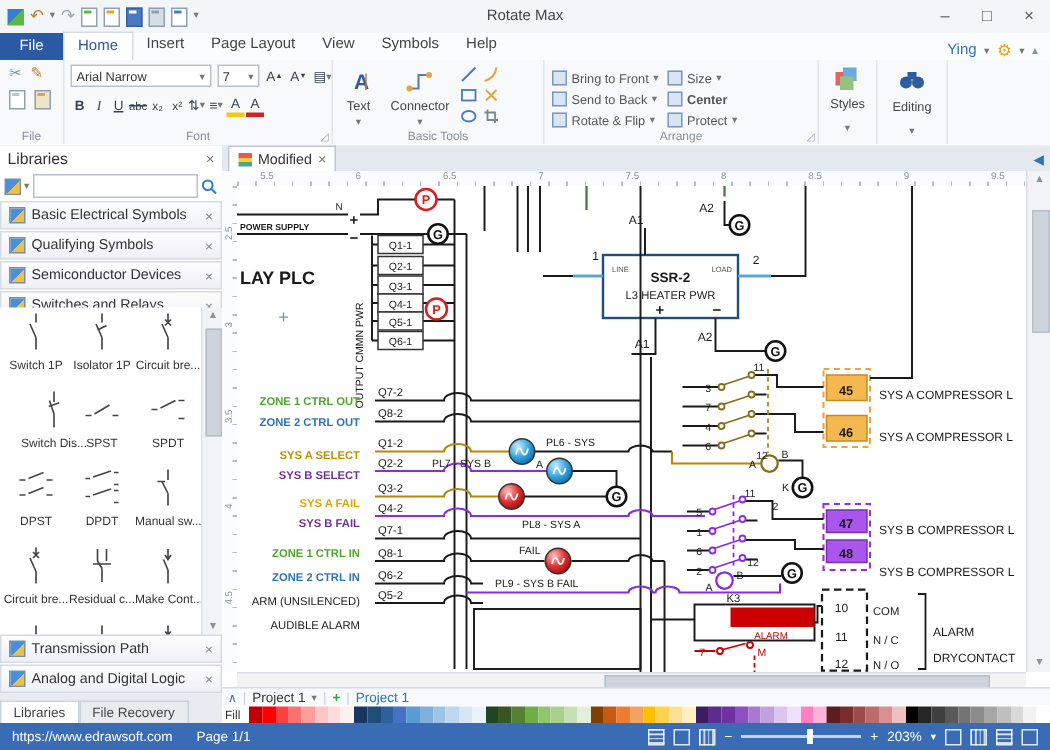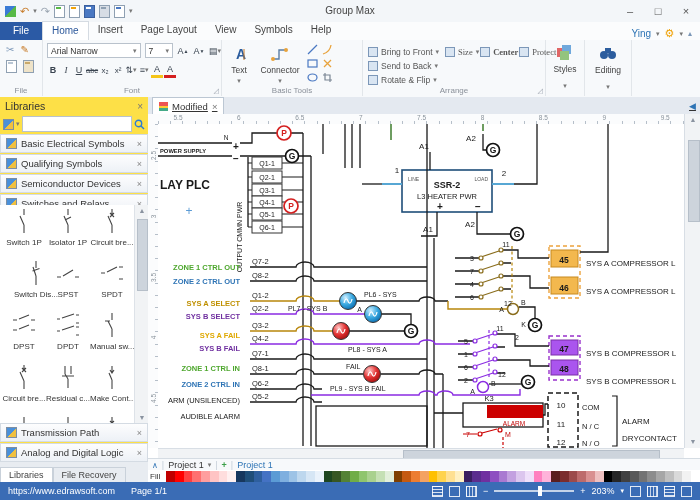--- a/index.html
+++ b/index.html
@@ -30,40 +30,40 @@
   .combo{display:flex;justify-content:space-between;align-items:center;background:#fff;border:1px solid #b9c2cc;font-size:8.5px;color:#333;padding:0 3px;height:13px;}
   .caret{font-size:7px;color:#777;}
   .fbtn{display:inline-flex;align-items:center;justify-content:center;min-width:12px;height:13px;font-size:9px;color:#3a4450;}
   .bigbtn{float:left;width:30px;height:46px;margin:2px 0 0 2px;text-align:center;font-size:8.5px;color:#444;padding-top:2px;border:1px solid transparent;}
   .bigbtn.sel{background:#cfe2f7;border:1px solid #8cb4e2;}
   .arr-item{display:flex;align-items:center;gap:3px;font-size:8.5px;color:#555;height:13px;white-space:nowrap;}
   .arr-ic{width:8px;height:8px;border:1px solid #7c97b8;background:#d9e5f2;flex:none;}
   
   #main{position:absolute;left:0;top:97px;width:700px;height:385px;background:#e7ecf2;}
   
-  #sidebar{position:absolute;left:0;top:0;width:148px;height:385px;background:#fde047;border-right:1px solid #c5ced8;}
+  #sidebar{position:absolute;left:0;top:0;width:148px;height:385px;background:#ffffff;border-right:1px solid #c5ced8;}
   #sb-head{height:18px;display:flex;align-items:center;padding:0 5px;font-size:10.5px;color:#333;}
   #sb-head .x{margin-left:auto;color:#777;font-size:10px;}
   #sb-search{height:18px;display:flex;align-items:center;gap:2px;padding:0 3px;}
   #sb-search .inp{flex:1;height:14px;background:#fff;border:1px solid #b8c2cc;}
   .libicon{width:9px;height:9px;background:linear-gradient(135deg,#4a90d9 55%,#f0c040 55%);border:1px solid #7d8ea3;flex:none;}
   .libbar{height:17px;margin-top:1px;display:flex;align-items:center;gap:4px;padding:0 5px;background:linear-gradient(#fdfdfe,#edf1f6);border:1px solid #d4dbe3;font-size:9.5px;color:#333;}
   .libbar .x{margin-left:auto;color:#888;font-size:9px;}
   #sb-grid{position:absolute;left:0;top:108px;width:134px;height:219px;background:#fff;overflow:hidden;}
   .symcell{position:absolute;width:44px;height:52px;text-align:center;}
   .symcell svg{margin-top:3px;}
   .symname{font-size:8px;color:#333;white-space:nowrap;}
   #sb-scroll{position:absolute;left:134px;top:108px;width:14px;height:219px;background:#f1f3f5;border-left:1px solid #dde2e8;font-size:7px;color:#8a93a0;text-align:center;}
   #sb-thumb{position:absolute;left:2px;top:14px;width:9px;height:70px;background:#cdd4dc;border:1px solid #b6bfc9;}
   #sb-tabs{position:absolute;left:0;bottom:0;width:148px;height:20px;background:#e8ecf1;display:flex;align-items:flex-end;}
   .sbtab{font-size:9px;padding:2px 8px;border:1px solid #c9d1da;border-bottom:none;color:#444;}
   .sbtab.active{background:#fff;}
   
   #canvascol{position:absolute;left:148px;top:0;width:552px;height:385px;background:#fff;}
-  #doctabs{position:absolute;left:0;top:0;width:552px;height:17px;background:#e4e9f0;border-bottom:2px solid #ec4899;display:flex;align-items:flex-end;text-decoration:underline;}
+  #doctabs{position:absolute;left:0;top:0;width:552px;height:17px;background:#e4e9f0;border-bottom:2px solid #ec4899;display:flex;align-items:flex-end;}
   #doctab{height:16px;margin-left:4px;background:#fff;border:1px solid #bcc7d3;border-bottom:none;display:flex;align-items:center;gap:4px;padding:0 6px;font-size:9.5px;color:#333;}
   .tabico{width:9px;height:9px;background:linear-gradient(180deg,#e55 40%,#fc3 40% 70%,#4a8 70%);}
   #tab-chevron{margin-left:auto;width:15px;height:16px;color:#2e74b5;font-size:9px;text-align:center;line-height:16px;}
   #rcorner{position:absolute;left:0;top:17px;width:10px;height:10px;background:#fbfcfd;border-right:1px solid #cfd6dd;border-bottom:1px solid #cfd6dd;}
   #ruler-h{position:absolute;left:10px;top:17px;width:526px;height:10px;background:#fbfcfd;border-bottom:1px solid #cfd6dd;
      background-image:repeating-linear-gradient(to right,#b6bfc9 0 1px,transparent 1px 12.2px);background-size:100% 3px;background-position:0 100%;background-repeat:no-repeat;}
   .rh-num{position:absolute;top:0;font-size:6.5px;color:#8a939c;transform:translateX(-50%);}
   #ruler-v{position:absolute;left:0;top:27px;width:10px;height:324px;background:#fbfcfd;border-right:1px solid #cfd6dd;
      background-image:repeating-linear-gradient(to bottom,#b6bfc9 0 1px,transparent 1px 12.2px);background-size:3px 100%;background-position:100% 0;background-repeat:no-repeat;}
   .rv-num{position:absolute;left:0;font-size:6.5px;color:#8a939c;transform:rotate(-90deg);transform-origin:center;width:10px;text-align:center;}
@@ -107,21 +107,21 @@
           <i style="background:#fff;"></i>
         </span>
       <span class="docico" style="background:#d7dde5;">
           <i style="background:#8fa0b2;"></i>
         </span>
       <span class="docico">
           <i style="background:#4a78c2;"></i>
         </span>
       <span class="qico caret">▾</span>
     </div>
-    <div id="win-title">Group Max</div>
+    <div id="win-title">Rotate Max</div>
     <div class="winbtns">
       <span class="winbtn">–</span>
       <span class="winbtn">□</span>
       <span class="winbtn">×</span>
     </div>
   </div>
 
   <div id="menurow">
     <div id="file-tab">File</div>
     <div id="menu-tabs" style="display:flex;">
@@ -239,21 +239,21 @@
               <span class="arr-ic"></span>
               <span>Send to Back</span>
               <span class="caret">▾</span>
             </div>
             <div class="arr-item">
               <span class="arr-ic"></span>
               <span>Rotate &amp; Flip</span>
               <span class="caret">▾</span>
             </div>
           </div>
-        <div id="arr-col3" style="display:flex;flex-direction:row;gap:1px;font-family:Liberation Serif, serif;">
+        <div id="arr-col3" style="display:flex;flex-direction:column;gap:1px;">
             <div class="arr-item">
               <span class="arr-ic"></span>
               <span>Size</span>
               <span class="caret">▾</span>
             </div>
             <div class="arr-item" style="font-weight: bold;">
               <span class="arr-ic"></span>
               <span>Center</span>
             </div>
             <div class="arr-item">

